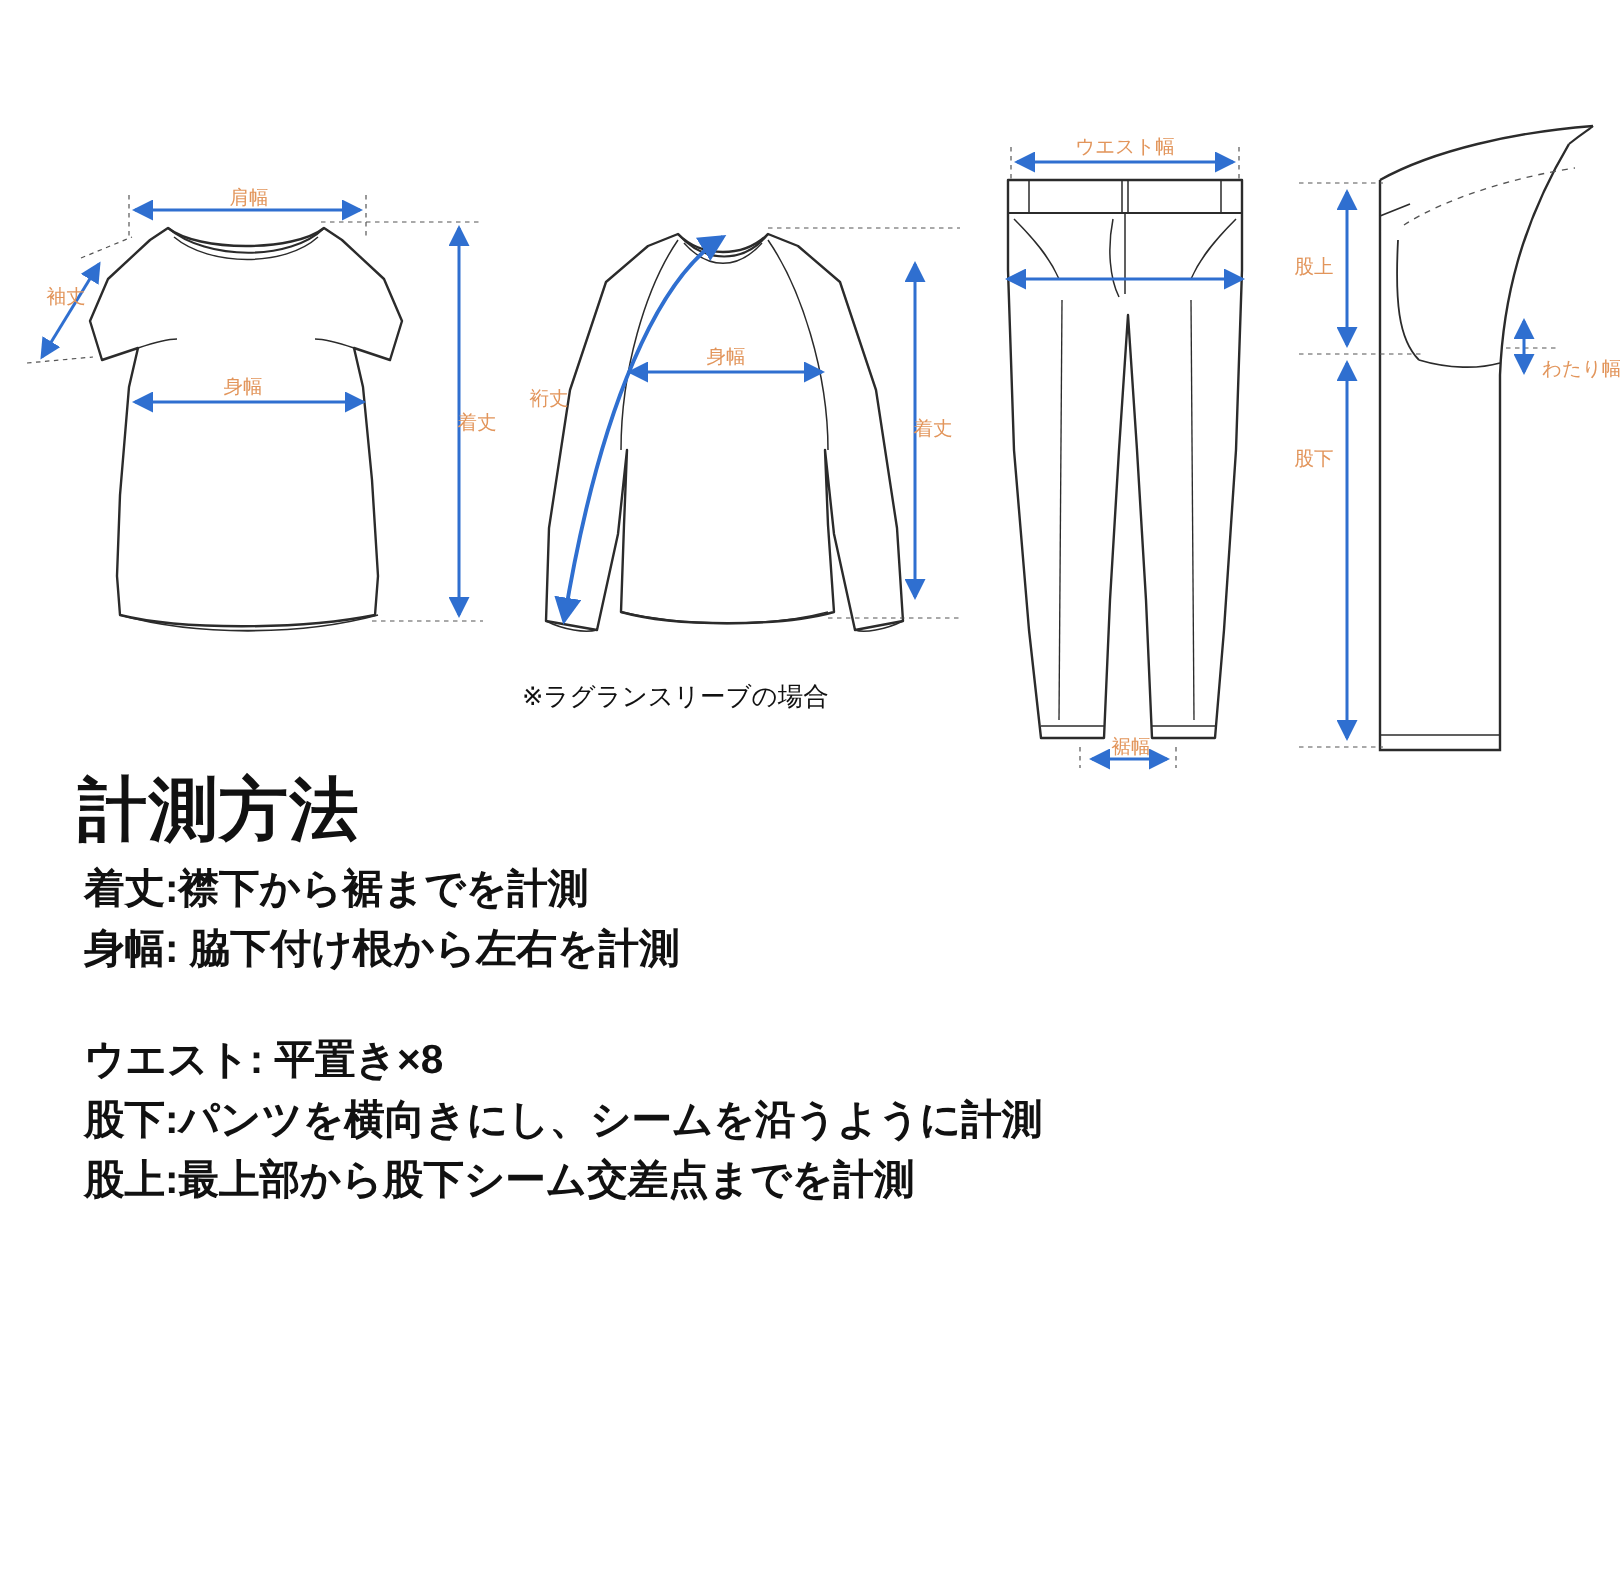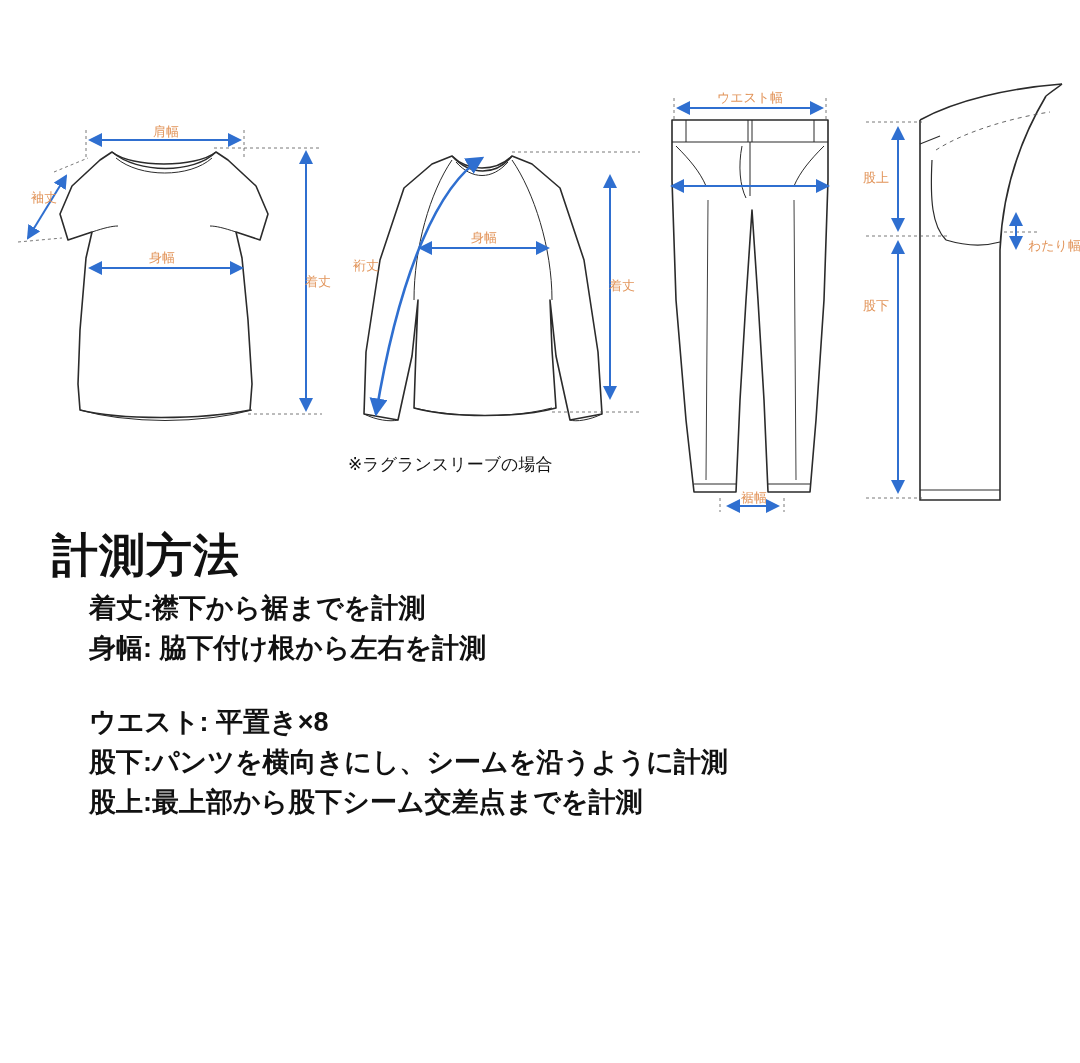--- a/index.html
+++ b/index.html
@@ -38,33 +38,33 @@
   #text-area {
     position: absolute;
     left: 0;
     top: 512px;
     width: 1080px;
   }
   .heading {
     font-size: 46px;
     font-weight: bold;
     letter-spacing: 1px;
-    margin: 16px 0 6px 52px;
+    margin: 0 0 6px 52px;
     line-height: 1.2;
   }
   .lines {
     margin: 0;
     padding: 0;
     list-style: none;
   }
   .lines li {
     font-size: 27px;
     font-weight: bold;
     line-height: 1.48;
-    margin-left: 89px;
+    margin-left: 56px;
     white-space: pre;
   }
   .gap {
     height: 34px;
   }
 </style>
 </head>
 <body>
 
 <div id="diagram-area">

